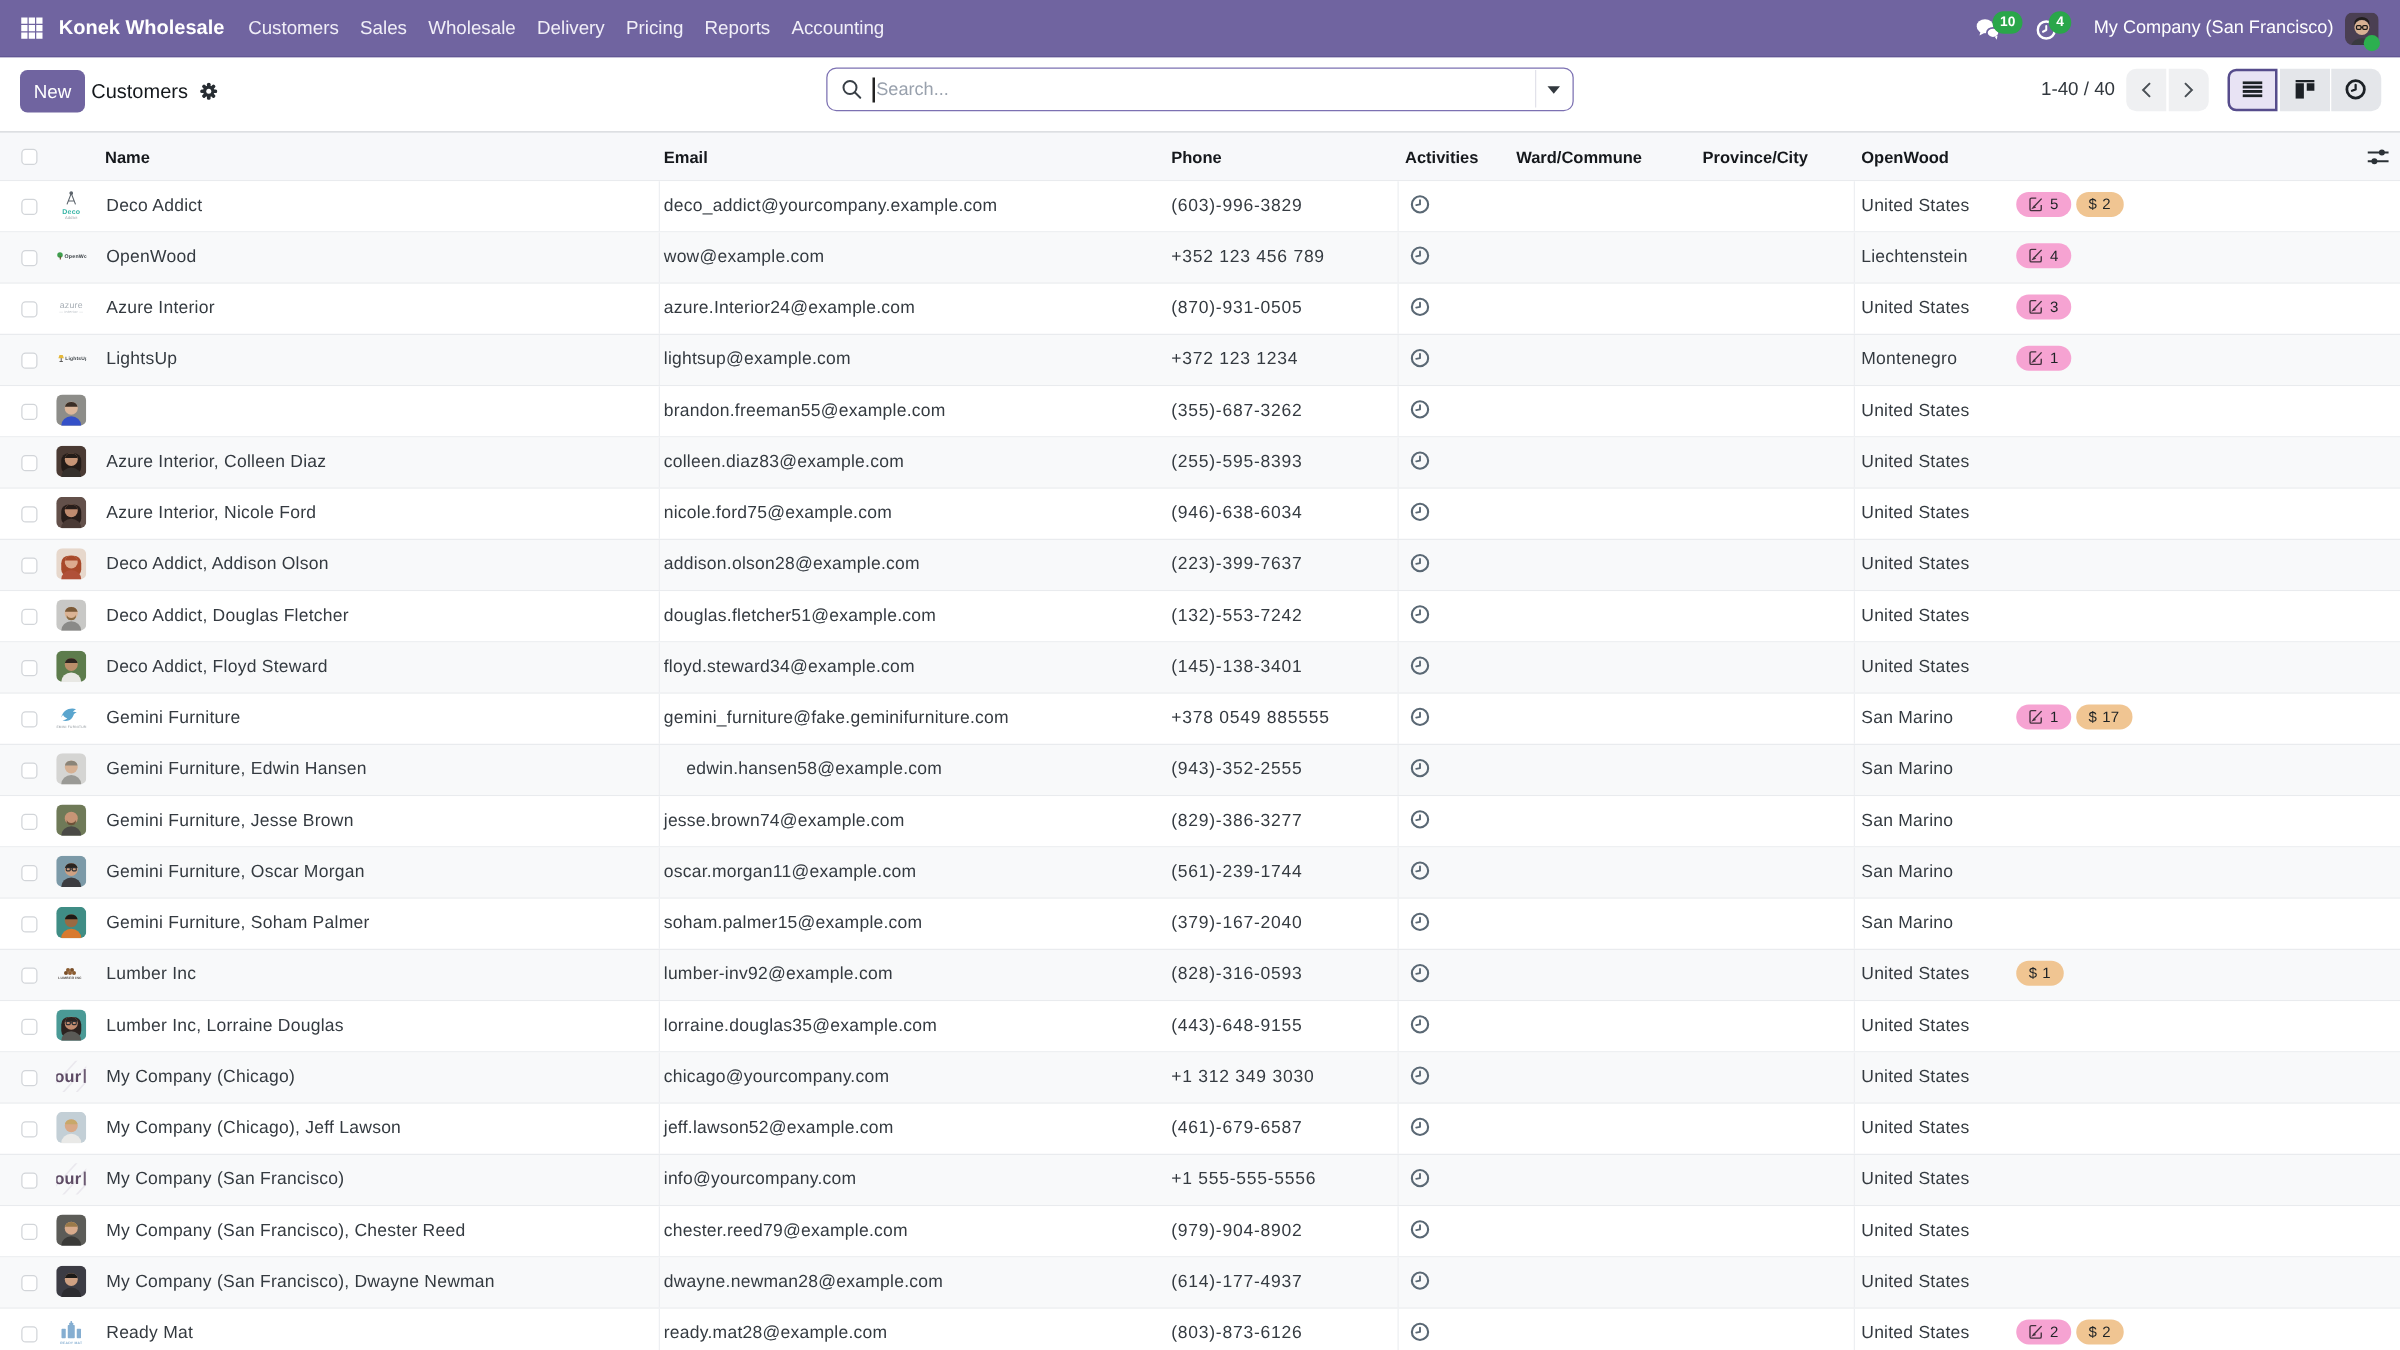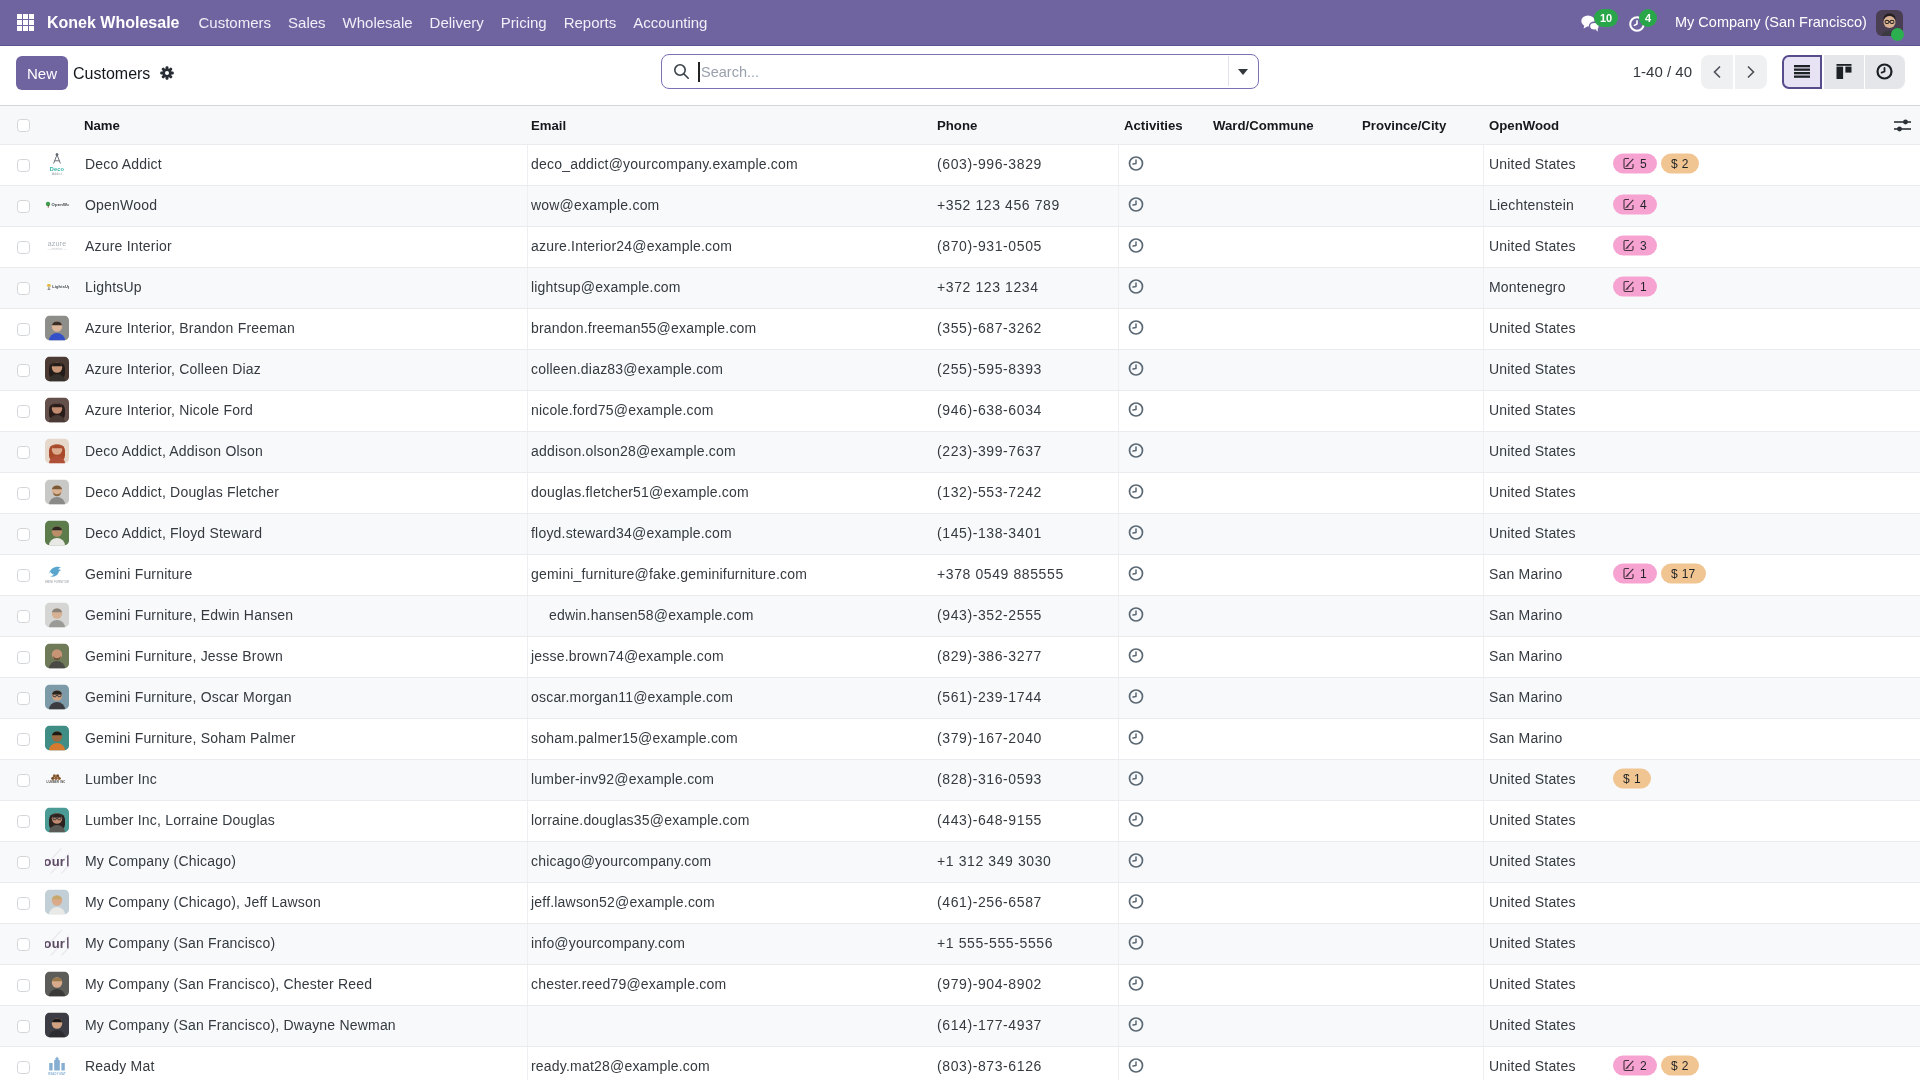--- a/index.html
+++ b/index.html
@@ -330,21 +330,20 @@
         <span class="vb" style="left:1483px"></span>
         <span class="cb" style="left:17px"></span>
         <div class="cell" style="left:45px">
           <svg width="24" height="25" viewBox="0 0 24 25">
             <rect width="24" height="25" rx="5" fill="#8d8d89"></rect>
             <circle cx="12" cy="11" r="5.2" fill="#dbb69a"></circle>
             <path d="M6.9,9.8 A5.2,4.7 0 0 1 17.1,9.8 Z" fill="#3a2e26"></path>
             <path d="M4,25 a8,7.5 0 0,1 16,0 z" fill="#3450c8"></path>
           </svg>
         </div>
-        <div class="cell tx" style="left:85px">Azure Interior, Brandon Freeman</div>
         <div class="cell tx" style="left:531px">brandon.freeman55@example.com</div>
         <div class="cell tx" style="left:937px;letter-spacing:0.6px">(355)-687-3262</div>
         <div class="cell" style="left:1128px">
           <svg width="16" height="16" viewBox="0 0 16 16">
             <circle cx="8" cy="8" r="6.5" fill="none" stroke="#5a6874" stroke-width="1.7"></circle>
             <path d="M8,8 L8,4.6 M8,8 L5,8.6" stroke="#5a6874" stroke-width="1.5" fill="none" stroke-linecap="round"></path>
           </svg>
         </div>
         <div class="cell tx" style="left:1489px">United States</div>
         <div class="cell" style="left:1613px"></div>
@@ -719,21 +718,21 @@
         <div class="cell" style="left:45px">
           <svg width="24" height="25" viewBox="0 0 24 25">
             <rect width="24" height="25" rx="5" fill="#c3cfd6"></rect>
             <circle cx="12" cy="11" r="5.2" fill="#d9a988"></circle>
             <path d="M6.9,9.8 A5.2,4.7 0 0 1 17.1,9.8 Z" fill="#c8a86a"></path>
             <path d="M4,25 a8,7.5 0 0,1 16,0 z" fill="#e9e9e7"></path>
           </svg>
         </div>
         <div class="cell tx" style="left:85px">My Company (Chicago), Jeff Lawson</div>
         <div class="cell tx" style="left:531px">jeff.lawson52@example.com</div>
-        <div class="cell tx" style="left:937px;letter-spacing:0.6px">(461)-256-6587</div>
+        <div class="cell tx" style="left:937px;letter-spacing:0.6px">(461)-679-6587</div>
         <div class="cell" style="left:1128px">
           <svg width="16" height="16" viewBox="0 0 16 16">
             <circle cx="8" cy="8" r="6.5" fill="none" stroke="#5a6874" stroke-width="1.7"></circle>
             <path d="M8,8 L8,4.6 M8,8 L5,8.6" stroke="#5a6874" stroke-width="1.5" fill="none" stroke-linecap="round"></path>
           </svg>
         </div>
         <div class="cell tx" style="left:1489px">United States</div>
         <div class="cell" style="left:1613px"></div>
       </div>
 <div class="row z">
@@ -796,20 +795,21 @@
         <span class="cb" style="left:17px"></span>
         <div class="cell" style="left:45px">
           <svg width="24" height="25" viewBox="0 0 24 25">
             <rect width="24" height="25" rx="5" fill="#3c3c44"></rect>
             <circle cx="12" cy="11" r="5.2" fill="#cfa183"></circle>
             <path d="M6.9,9.8 A5.2,4.7 0 0 1 17.1,9.8 Z" fill="#1c1a18"></path>
             <path d="M4,25 a8,7.5 0 0,1 16,0 z" fill="#2c2c30"></path>
           </svg>
         </div>
         <div class="cell tx" style="left:85px">My Company (San Francisco), Dwayne Newman</div>
+        <div class="cell tx" style="left:531px">dwayne.newman28@example.com</div>
         <div class="cell tx" style="left:937px;letter-spacing:0.6px">(614)-177-4937</div>
         <div class="cell" style="left:1128px">
           <svg width="16" height="16" viewBox="0 0 16 16">
             <circle cx="8" cy="8" r="6.5" fill="none" stroke="#5a6874" stroke-width="1.7"></circle>
             <path d="M8,8 L8,4.6 M8,8 L5,8.6" stroke="#5a6874" stroke-width="1.5" fill="none" stroke-linecap="round"></path>
           </svg>
         </div>
         <div class="cell tx" style="left:1489px">United States</div>
         <div class="cell" style="left:1613px"></div>
       </div>

